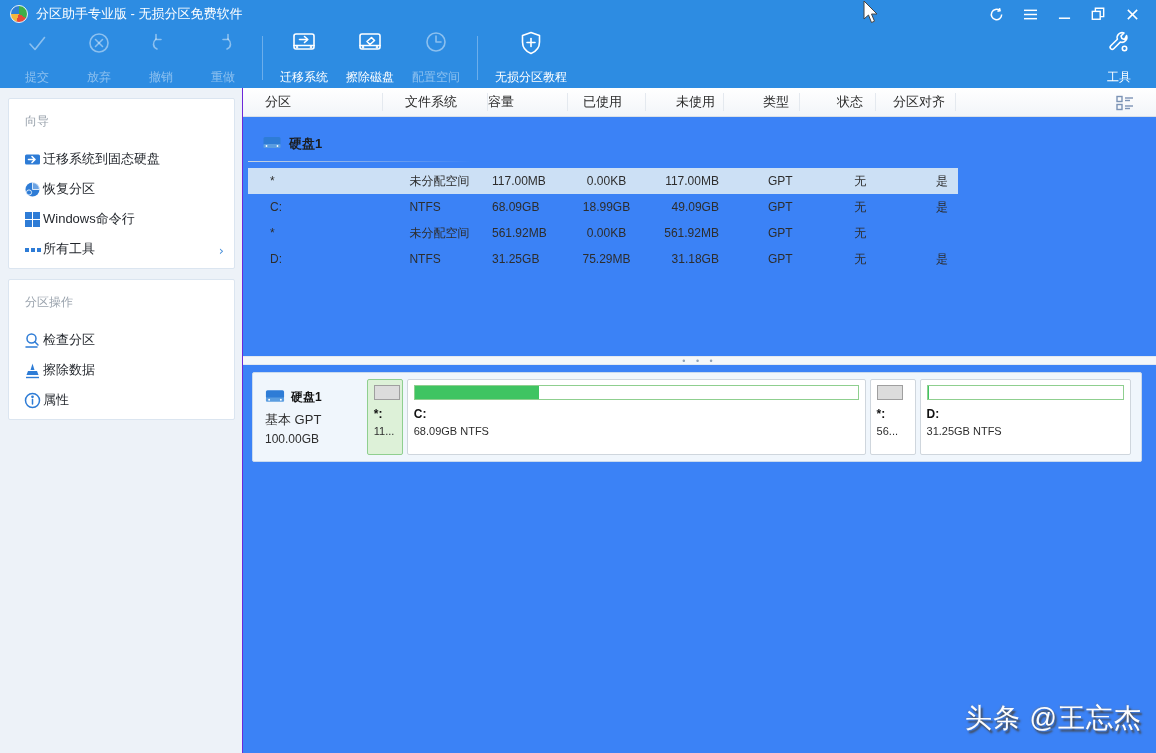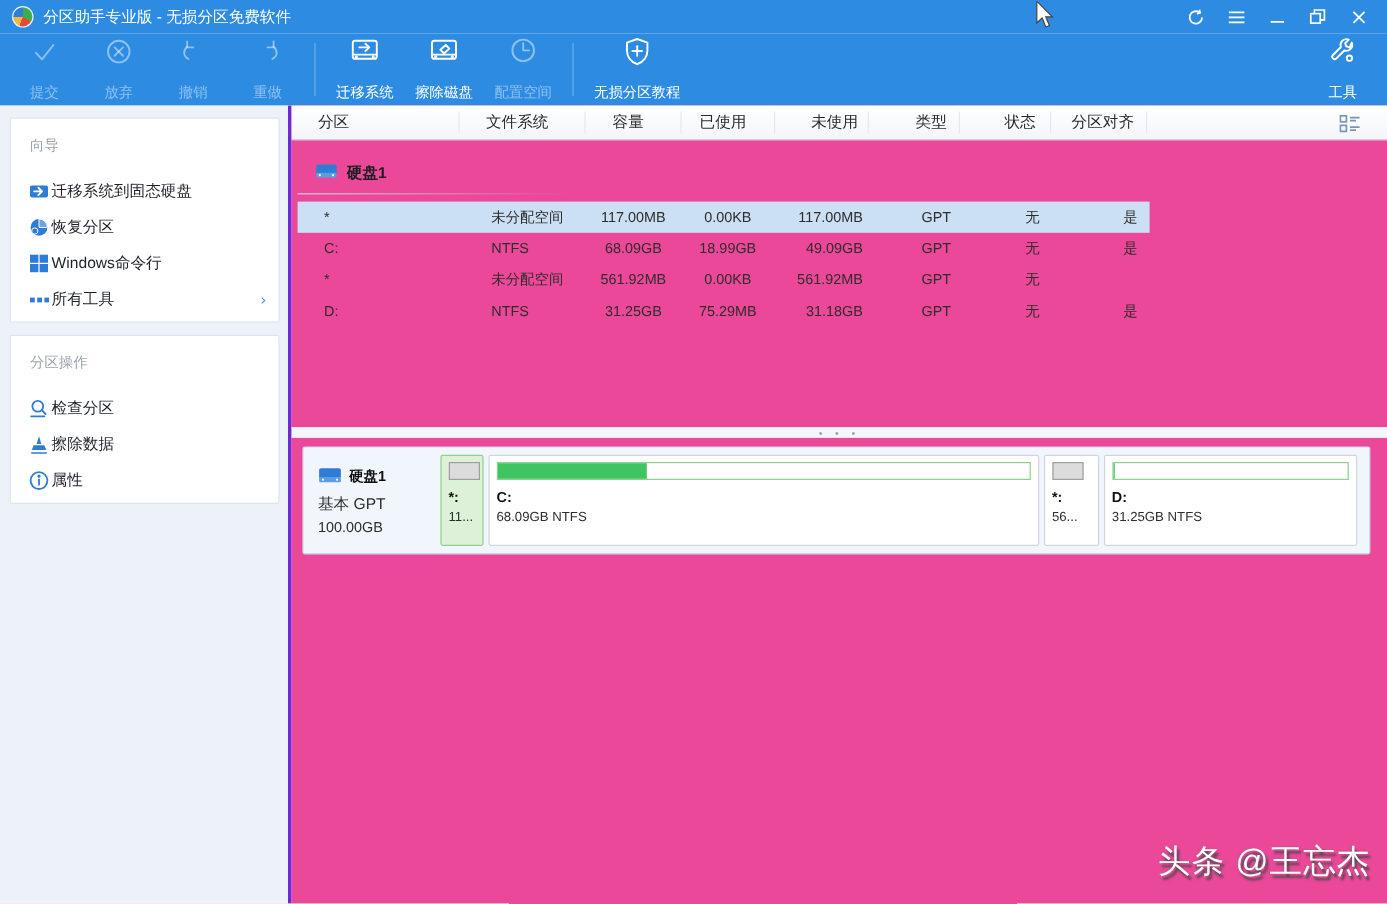--- a/index.html
+++ b/index.html
@@ -24,37 +24,37 @@
   .tb-btn { min-width:62px; padding:0 9px; height:56px; display:flex; flex-direction:column; align-items:center; justify-content:center; color:#fff; }
   .tb-btn.disabled { color:rgba(255,255,255,0.45); }
   .tb-btn .tb-ic { height:28px; display:flex; align-items:center; justify-content:center; }
   .tb-btn svg { stroke:currentColor; fill:none; stroke-width:1.6; stroke-linecap:round; stroke-linejoin:round; }
   .tb-label { font-size:12px; margin-top:13px; white-space:nowrap; }
   .tb-sep { width:1px; height:44px; background:rgba(255,255,255,0.3); margin:0 8px; }
   .tb-right { margin-left:auto; }
 
   
   .content { display:flex; height:665px; }
-  .sidebar { width:243px; background:#edf2f8; border-right:3px solid #6d28d9; padding:10px 7px 0 8px; }
+  .sidebar { width:243px; background:#edf2f8; border-right:1px solid #6d28d9; padding:10px 7px 0 8px; }
   .card { background:#fff; border:1px solid #dbe5f0; border-radius:2px; padding:8px 0 10px 0; margin-bottom:10px; }
   .card-header { color:#9aa3ad; font-size:12px; padding:6px 0 8px 16px; }
   .side-item { height:30px; display:flex; align-items:flex-end; gap:2px; padding:0 10px 0 15px; font-size:13px; color:#1f2329; cursor:default; }
   .side-ic { width:17px; height:17px; display:flex; align-items:center; justify-content:center; flex:0 0 auto; }
   .chev { margin-left:auto; color:#4a90d9; font-size:13px; font-family:"DejaVu Sans",sans-serif; }
 
-  .main { position:relative; flex:1; background:#ec4899; }
+  .main { position:relative; flex:1; background:#3b82f6; }
 
   
   .thead { height:29px; display:flex; align-items:center; background:linear-gradient(#ffffff,#f2f5f9);
     border-bottom:1px solid #d9e0e8; font-size:13px; color:#2b2b2b; position:relative; }
   .th { border-right:1px solid #e4e9ef; height:18px; line-height:18px; }
   .th:last-of-type { border-right:none; }
   .c0{width:140px; padding-left:22px; text-align:left;}
   .c1{width:105px; padding-left:22px; text-align:left;}
-  .c2{width:80px; text-align:center; padding-right:8px;}
+  .c2{width:80px; text-align:left; padding-right:8px;}
   .c3{width:78px; text-align:center; padding-right:8px;}
   .c4{width:78px; text-align:right; padding-right:8px;}
   .c5{width:76px; text-align:right; padding-right:10px;}
   .c6{width:76px; text-align:right; padding-right:12px;}
   .c7{width:80px; text-align:right; padding-right:10px;}
   .view-btn { position:absolute; right:22px; top:7px; width:18px; height:16px; cursor:default; }
 
   .disk-group { display:flex; align-items:center; gap:8px; margin:18px 0 0 20px; font-size:13px; font-weight:bold; color:#1b1e22; }
   .group-line { height:1px; width:225px; margin:8px 0 6px 5px; background:linear-gradient(to right,#c9d4e0,rgba(201,212,224,0)); }
 

